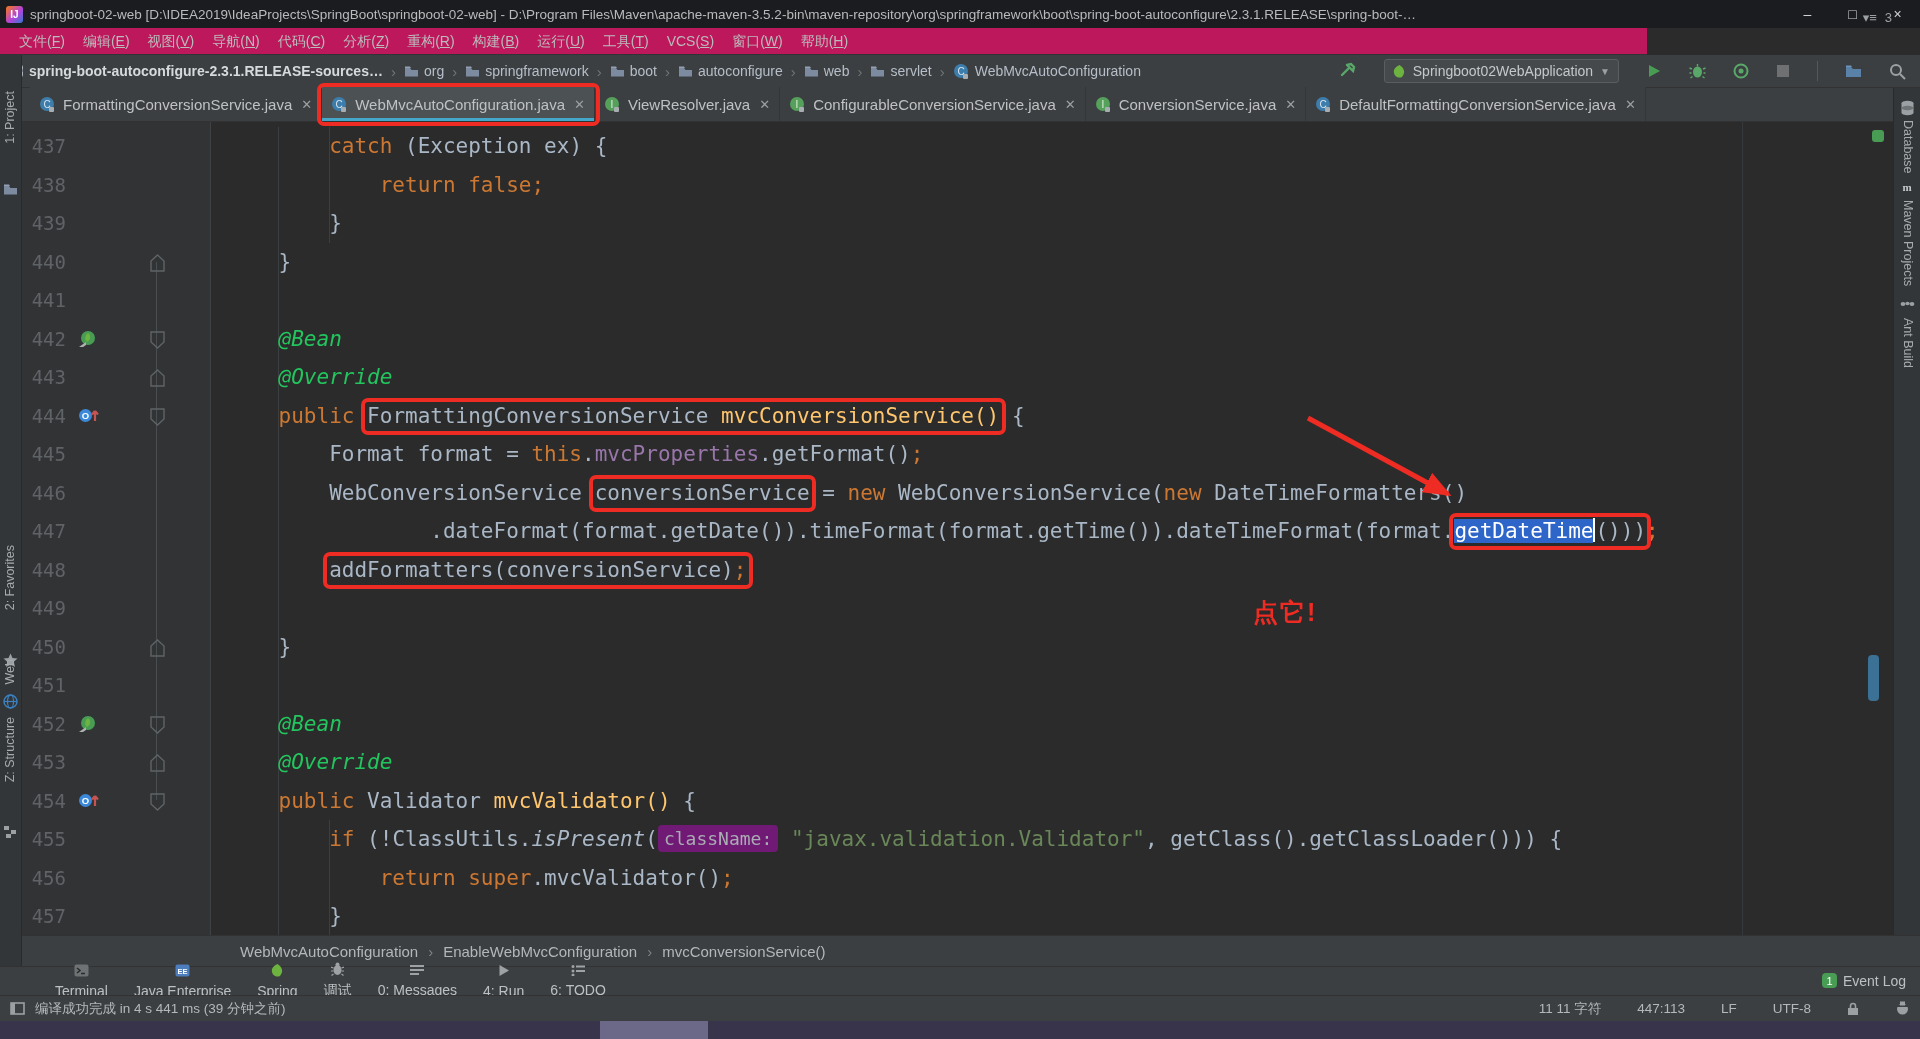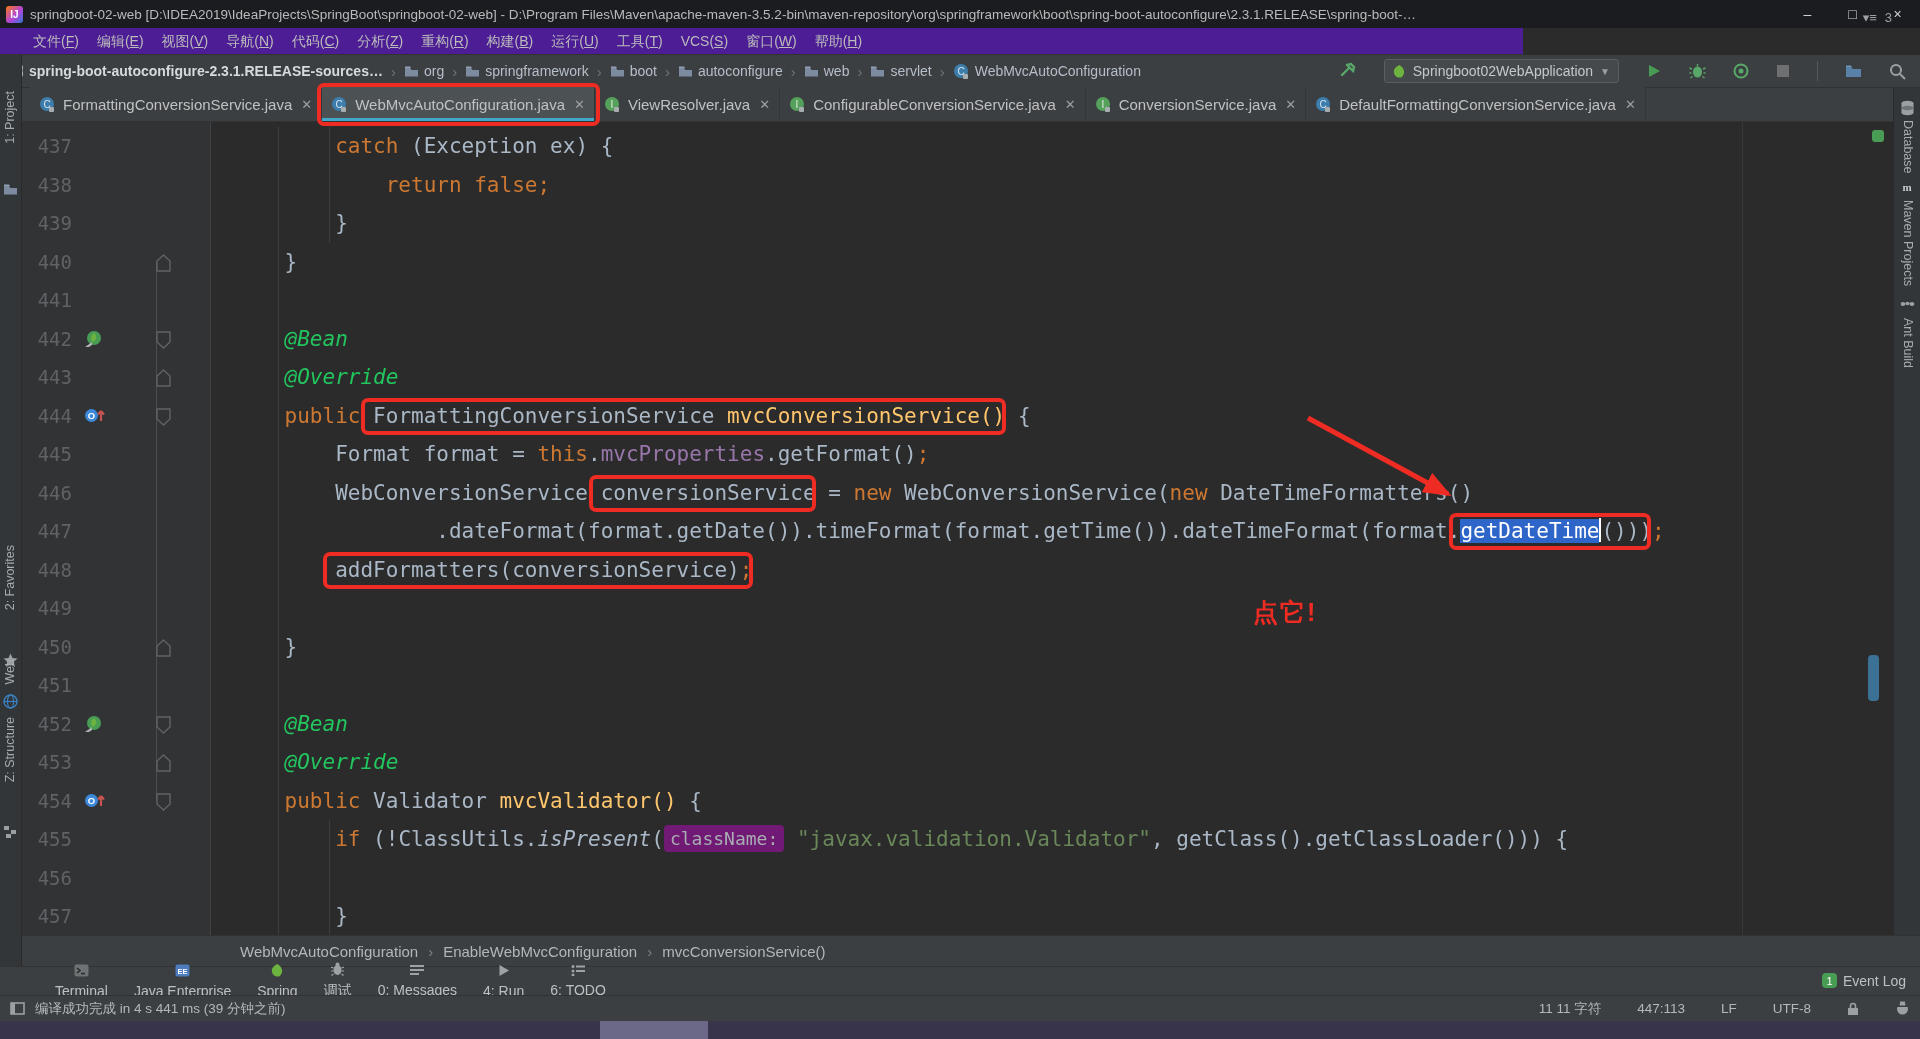--- a/index.html
+++ b/index.html
@@ -12,22 +12,22 @@
               background:#1b1c1f; display:flex; align-items:center; }
   .app-logo { width:17px; height:17px; margin:0 7px 0 6px; border-radius:3px;
               background:linear-gradient(135deg,#f97a12 0%,#b544d9 55%,#3177d2 100%);
               color:#fff; font-size:10px; font-weight:bold; display:flex;
               align-items:center; justify-content:center; }
   .title-text { font-size:13.5px; color:#b9babc; white-space:nowrap; overflow:hidden; flex:1; }
   .win-btn { width:45px; height:28px; display:flex; align-items:center; justify-content:center;
              color:#cfd1d3; font-size:14px; }
 
   
-  .menubar { position:absolute; left:0; top:28px; width:1523px; height:27px;
-             background:#4c1d95; display:flex; align-items:center; padding-left:24px;
+  .menubar { position:absolute; left:0; top:28px; width:1647px; height:27px;
+             background:#be185d; display:flex; align-items:center; padding-left:10px;
              border-bottom:1px solid #313335; }
   .menu-item { font-size:14px; color:#bbbbbb; padding:0 9px; height:27px; line-height:27px; }
   .menu-item u { text-decoration:underline; }
 
   
   .navbar { position:absolute; left:0; top:55px; width:1920px; height:33px;
             background:#3c3f41; display:flex; align-items:center;
             border-bottom:1px solid #323232; padding:0 8px; }
   .crumbs { display:flex; align-items:center; flex:1; overflow:hidden; white-space:nowrap; }
   .crumb { display:flex; align-items:center; gap:5px; font-size:14px; color:#b6bec9; padding:0 2px; }
@@ -47,21 +47,21 @@
          font-size:15px; color:#bfc1c3; background:#3c3f41; border-right:1px solid #333638; }
   .tab.active { background:#4c5153; box-shadow:inset 0 -3px 0 #43a8c9; }
   .tab-close { color:#9da0a2; font-size:13px; margin-left:2px; }
   .tab-right { position:absolute; right:28px; top:0; height:34px; display:flex;
                align-items:center; gap:8px; color:#9da0a2; font-size:13px; }
 
   
   .editor { position:absolute; left:0; top:122px; width:1920px; height:813px; background:#2b2b2b; }
   .gutter-bg { position:absolute; left:22px; top:0; width:188px; height:100%; background:#313335; }
   .gutter-sep { position:absolute; left:210px; top:0; width:1px; height:100%; background:#3f4244; }
-  .code-line { position:absolute; left:0; width:1860px; height:39px;margin-left:6px; }
+  .code-line { position:absolute; left:0; width:1860px; height:39px; }
   .lnum { position:absolute; left:0; top:0; width:66px; text-align:right; color:#606366;
           font-family:"DejaVu Sans Mono",monospace; font-size:19px; line-height:39px; }
   .gicon { position:absolute; left:78px; top:10px; }
   .gfold { position:absolute; left:150px; top:11px; }
   .ctext { position:absolute; left:228px; top:0; white-space:pre;
            font-family:"DejaVu Sans Mono",monospace; font-size:21px; line-height:39px; color:#A9B7C6; }
   .kw   { color:#CC7832; }
   .pl   { color:#A9B7C6; }
   .ann  { color:#22c55e;font-style:italic; }
   .mdecl{ color:#FFC66D; }
@@ -508,20 +508,21 @@
             </svg>
           </span>
           <span class="ctext"><span class="pl">    </span><span class="kw">public </span><span class="pl">Validator </span><span class="mdecl">mvcValidator()</span><span class="pl"> {</span></span>
         </div>
         <div class="code-line" style="top: 698px;">
           <span class="lnum">455</span>
           <span class="ctext"><span class="pl">        </span><span class="kw">if </span><span class="pl">(!ClassUtils.</span><span class="ital">isPresent</span><span class="pl">(</span><span class="chip">className:</span><span class="pl"> </span><span class="str">"javax.validation.Validator"</span><span class="pl">, getClass().getClassLoader())) {</span></span>
         </div>
         <div class="code-line" style="top: 736.5px;">
           <span class="lnum">456</span>
+          <span class="ctext"><span class="pl">            </span><span class="kw">return super</span><span class="pl">.mvcValidator()</span><span class="kw">;</span></span>
         </div>
         <div class="code-line" style="top: 775px;">
           <span class="lnum">457</span>
           <span class="ctext"><span class="pl">        }</span></span>
         </div>
       </div>
     <div id="overlay-boxes">
         <div class="red-box" style="left: 361.183px; top: 275.5px; width: 644.65px; height: 37px;"></div>
         <div class="red-box" style="left: 588.937px; top: 352.5px; width: 227.101px; height: 37px;"></div>
         <div class="red-box" style="left: 1449.34px; top: 391px; width: 201.795px; height: 37px;"></div>

